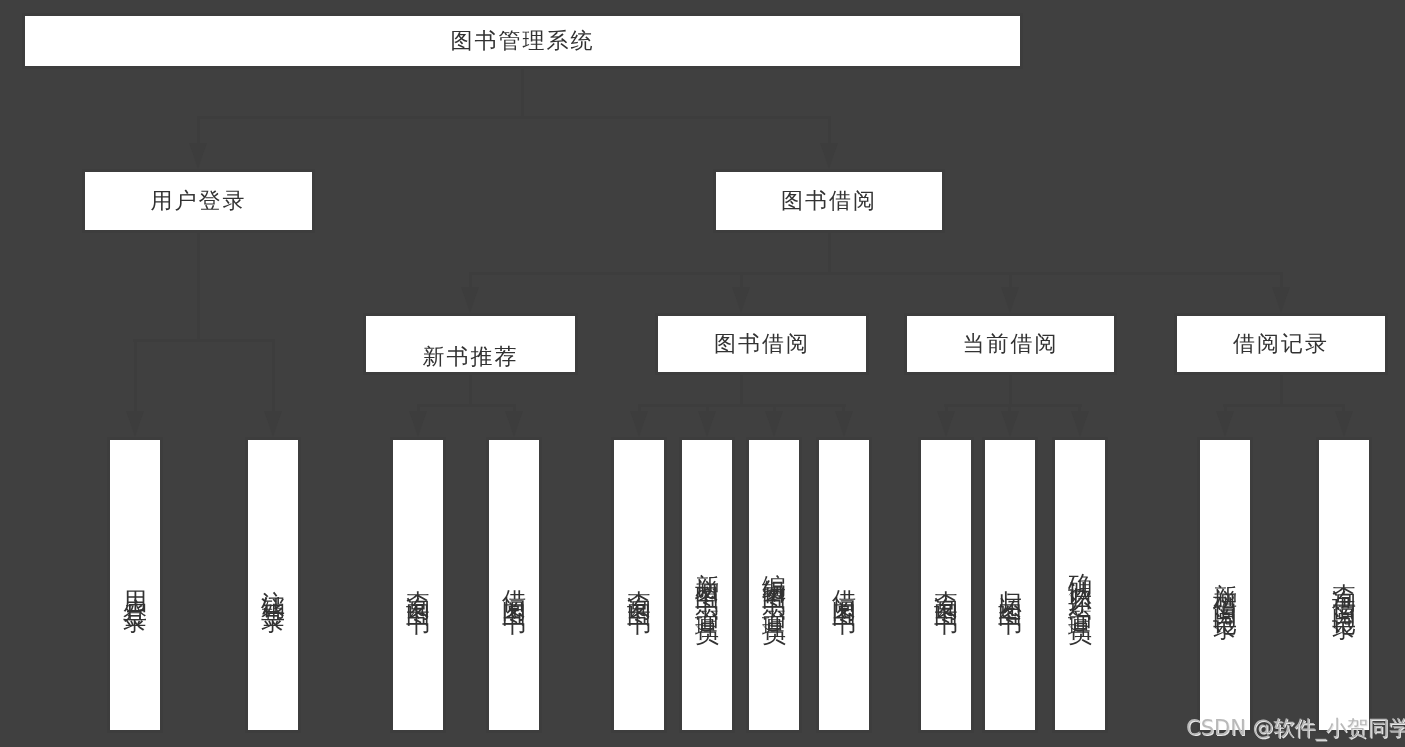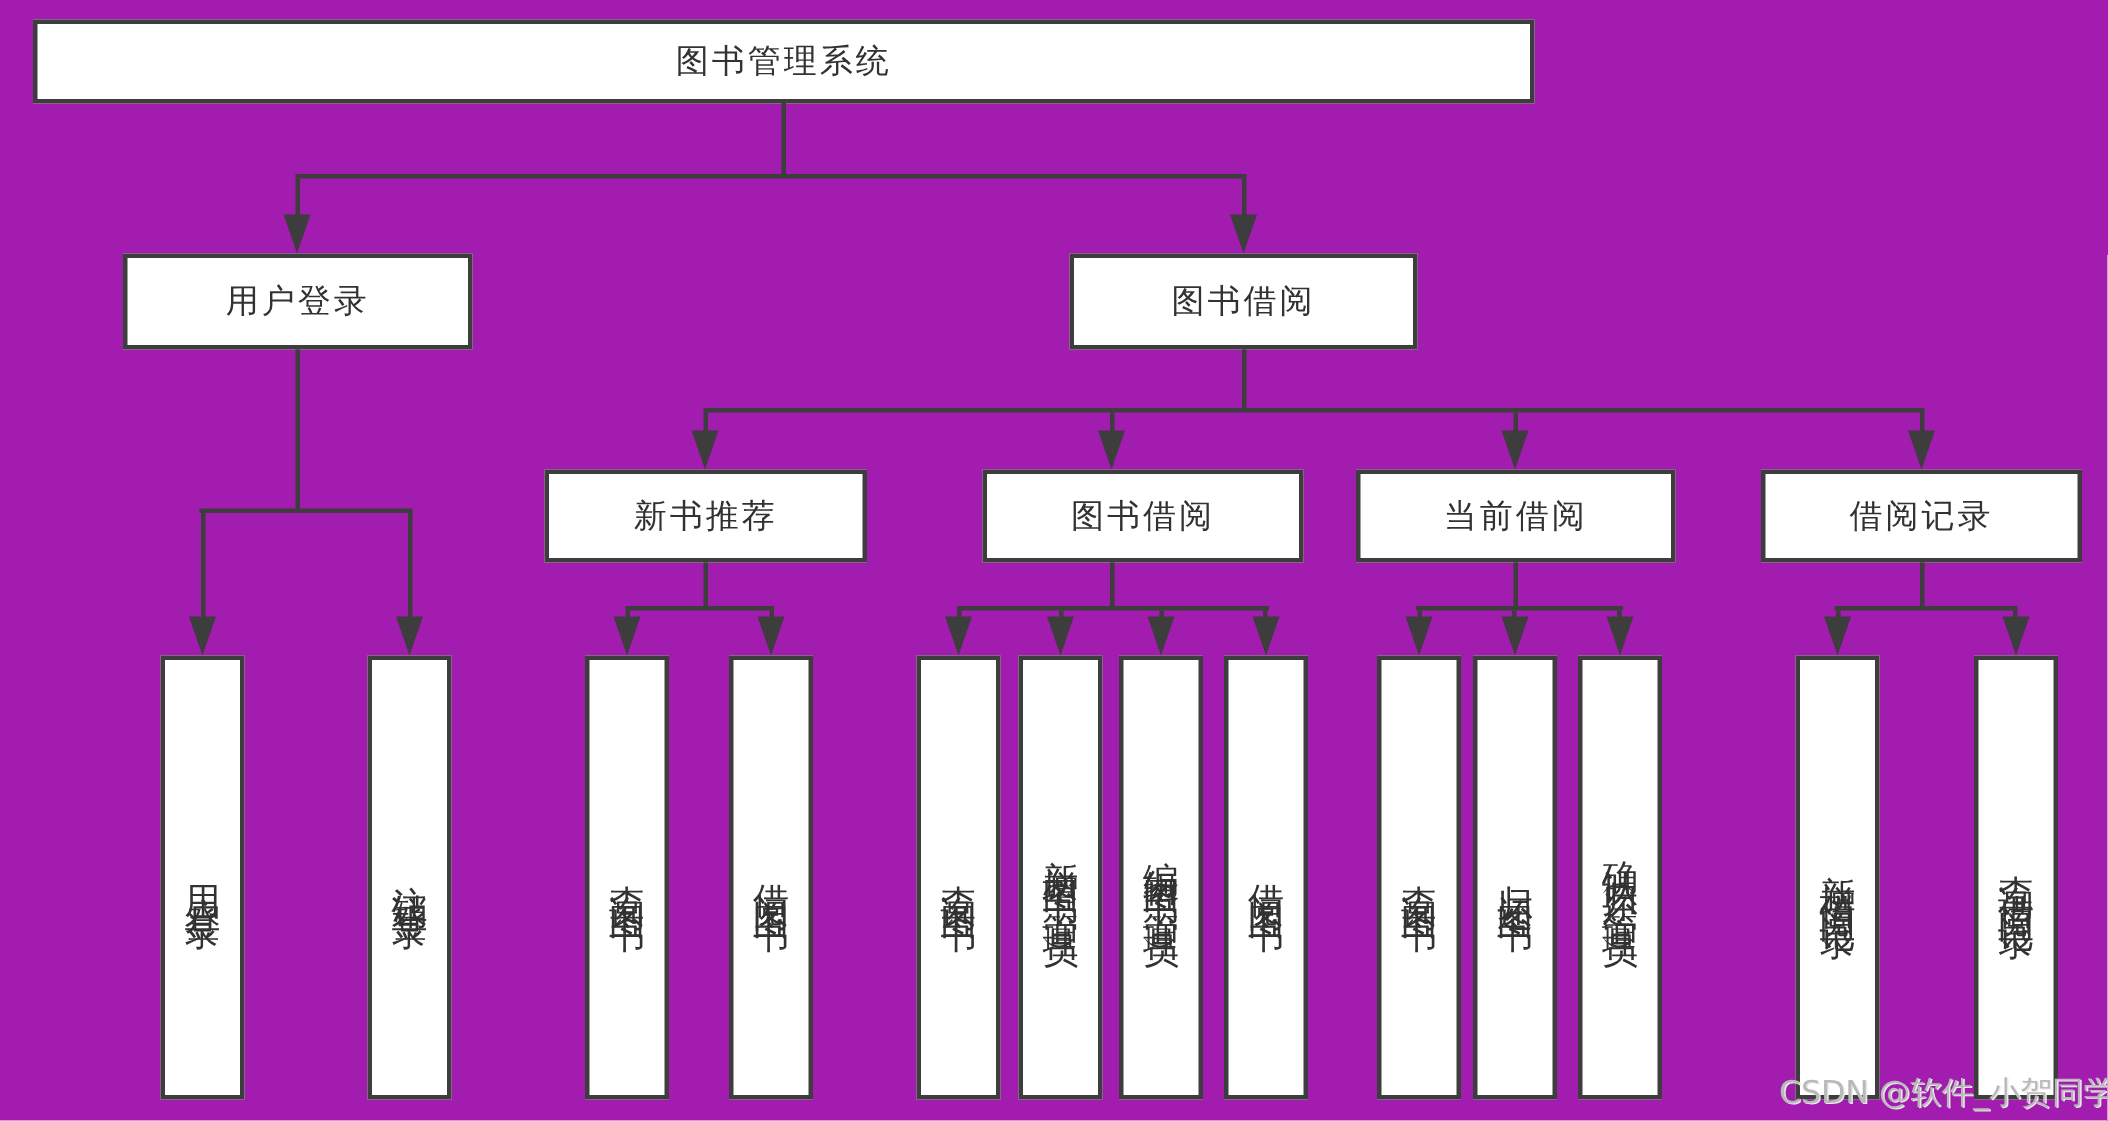--- a/index.html
+++ b/index.html
@@ -1,20 +1,20 @@
 <!DOCTYPE html>
 <html><head>
 <meta charset="utf-8">
 <style>
   html, body { margin: 0; padding: 0; background: #ffffff; }
   #canvas {
     position: relative;
     width: 1405px;
     height: 747px;
-    background: #a21caf;
+    background: #404040;
     font-family: "DejaVu Sans", sans-serif;
     overflow: hidden;
   }
   .box {
     position: absolute;
     background: #ffffff;
     border: 3px solid #3d3d3d;
     box-sizing: border-box;
     display: flex;
     align-items: center;
@@ -71,21 +71,21 @@
     <span>图书管理系统</span>
   </div>
 
   <div class="box lvl2" style="left:82px;top:169px;width:233px;">
     <span>用户登录</span>
   </div>
   <div class="box lvl2" style="left:713px;top:169px;width:232px;">
     <span>图书借阅</span>
   </div>
 
-  <div class="box lvl3" style="left:363px;top:313px;width:215px;">
+  <div class="box lvl3" style="left:363px;top:313px;width:215px;align-items:flex-end;">
     <span>新书推荐</span>
   </div>
   <div class="box lvl3" style="left:655px;top:313px;width:214px;">
     <span>图书借阅</span>
   </div>
   <div class="box lvl3" style="left:1174px;top:313px;width:214px;">
     <span>借阅记录</span>
   </div>
   <div class="box lvl3" style="left:904px;top:313px;width:213px;">
     <span>当前借阅</span>

